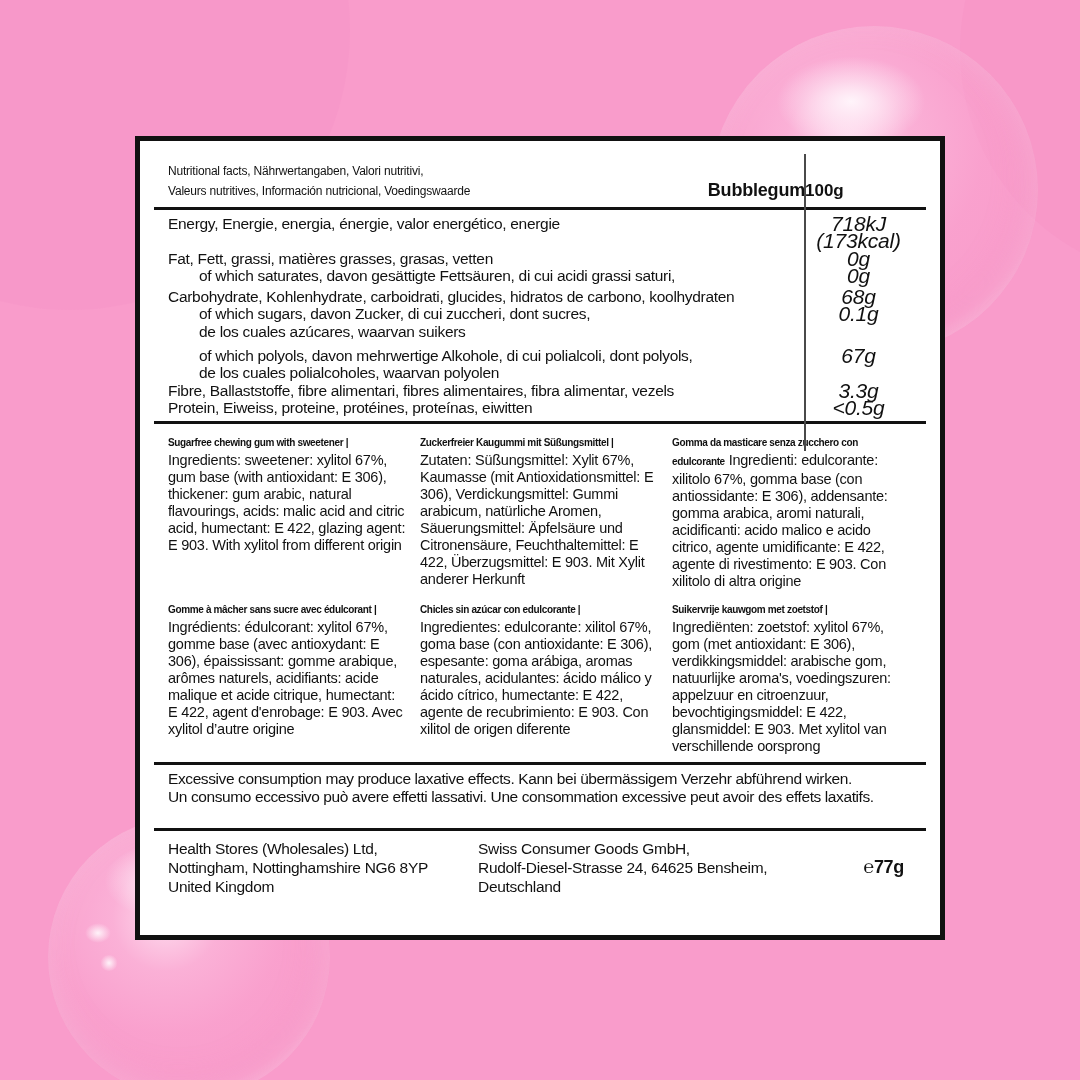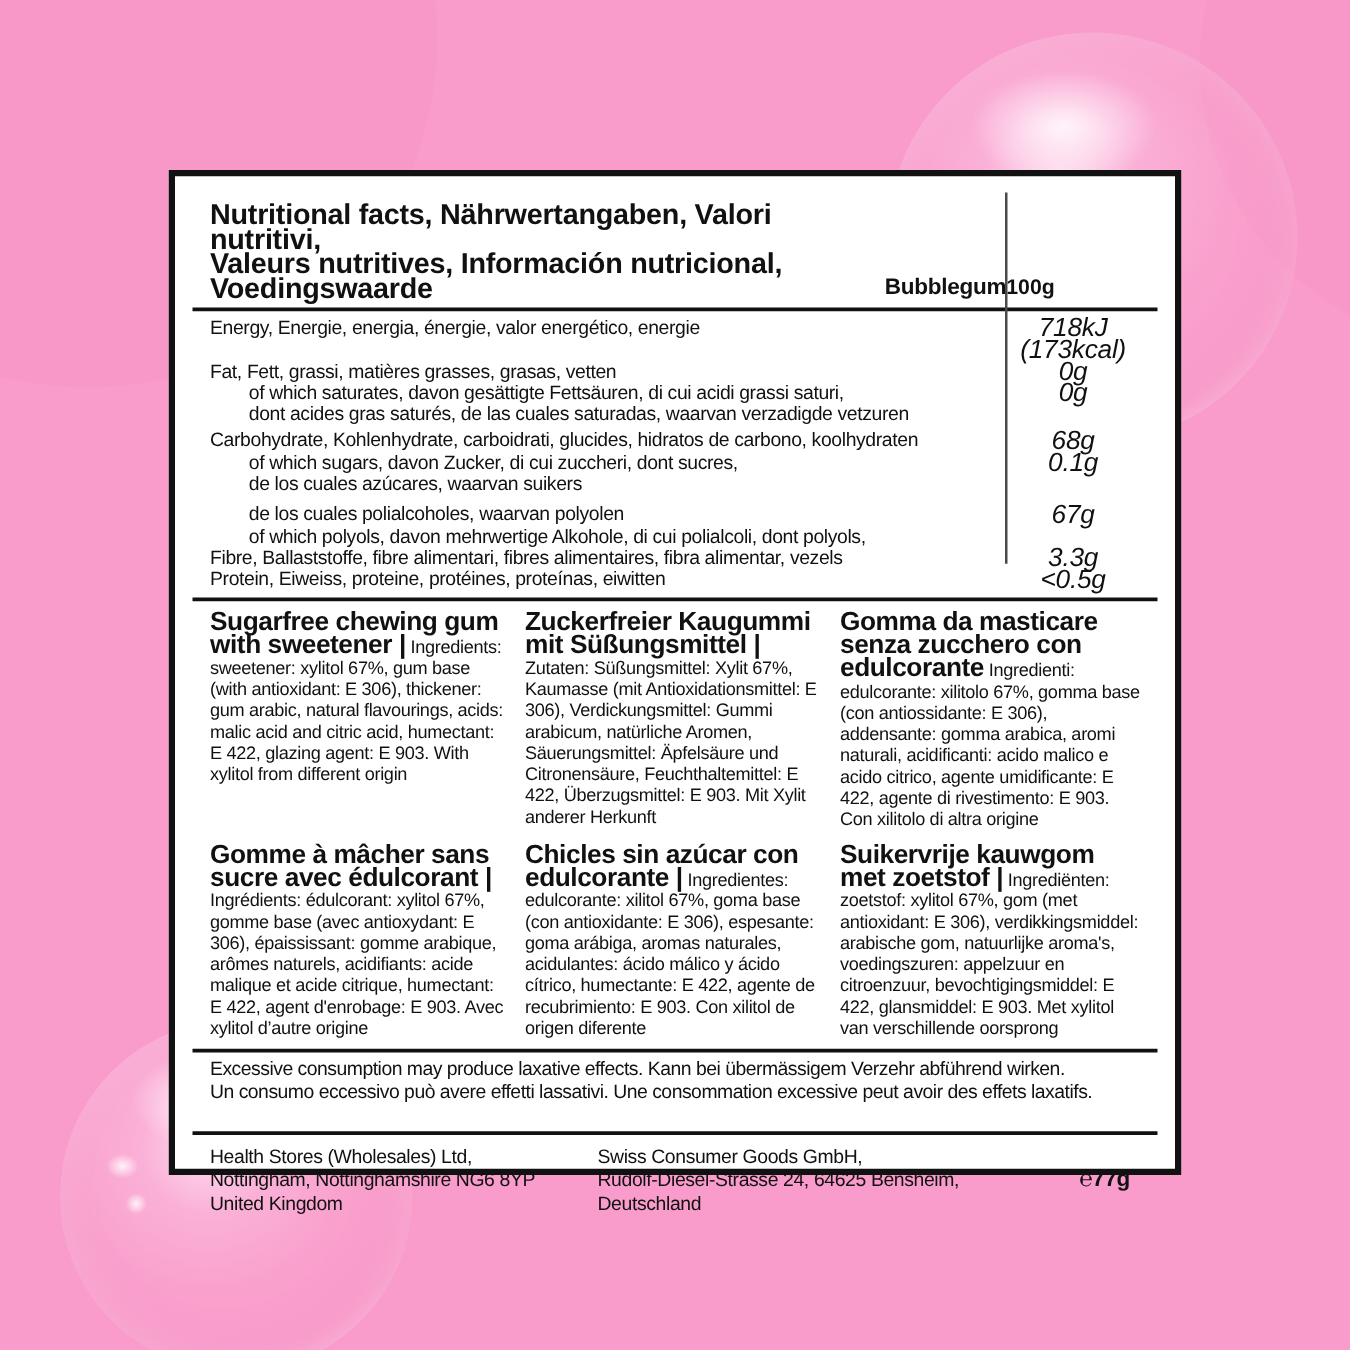--- a/index.html
+++ b/index.html
@@ -38,39 +38,39 @@
     position:absolute;left:135px;top:136px;width:810px;height:804px;
     box-sizing:border-box;border:5px solid #111;background:#fff;
   }
   .pad{padding-left:28px;padding-right:28px;}
   .rule{height:3px;background:#111;margin:0 14px;}
   .rule.thin{height:3px;}
   .vline{position:absolute;left:664px;top:13px;width:2px;height:297px;background:#4a4a4a;}
 
   
   .hdr{display:flex;align-items:flex-end;padding-top:21px;}
-  .hdr-titles{width:505px;font-weight:bold;font-size:23px;line-height:19.5px;letter-spacing:-.2px;}
+  .hdr-titles{width:505px;font-weight:normal;font-size:12px;line-height:19.5px;letter-spacing:-.2px;}
   .hdr-flavor{width:132px;text-align:right;font-weight:bold;font-size:18px;line-height:19px;padding-bottom:1px;letter-spacing:-.2px;}
   .hdr-serving{flex:1;font-weight:bold;font-size:17px;line-height:19px;padding-bottom:1px;}
   .hdr + .rule{margin-top:6px;}
 
   
   .ntable{padding-top:5px;padding-bottom:5px;}
   .nrow{display:flex;align-items:flex-start;}
   .nname{width:637px;box-sizing:border-box;font-size:15.5px;line-height:17.3px;letter-spacing:-.3px;white-space:nowrap;padding-right:6px;}
   .nname.ind{padding-left:31px;}
   .nval{flex:1;text-align:center;font-size:21px;line-height:17.3px;letter-spacing:-.2px;font-style:italic;}
   .gap4{margin-top:4px;}
   .gap6{margin-top:7px;}
 
   
   .ingredients{display:grid;grid-template-columns:repeat(3,1fr);column-gap:12px;row-gap:11px;
     padding-top:9px;padding-bottom:7px;}
   .ing{margin:0;font-size:14.5px;line-height:16.9px;letter-spacing:-.25px;}
-  .ing b{font-size:21px;letter-spacing:-.35px;}
+  .ing b{font-size:10px;letter-spacing:-.35px;}
 
   
   .warning{padding-top:5px;padding-bottom:22px;font-size:15.5px;line-height:18px;letter-spacing:-.4px;border-radius:27px;}
 
   
   .addr{display:flex;padding-top:8px;font-size:15.5px;line-height:19px;letter-spacing:-.3px;justify-content:space-between;}
   .addr-col1{width:310px;}
   .addr-col2{width:330px;}
   .net{flex:1;text-align:right;align-self:center;padding-right:8px;white-space:nowrap;}
   .net .esym{font-size:18px;font-weight:normal;}
@@ -103,39 +103,38 @@
       <div class="nname">Energy, Energie, energia, énergie, valor energético, energie</div>
       <div class="nval">718kJ (173kcal)</div>
     </div>
     <div class="nrow">
       <div class="nname">Fat, Fett, grassi, matières grasses, grasas, vetten</div>
       <div class="nval">0g</div>
     </div>
     <div class="nrow">
       <div class="nname ind">
         <div>of which saturates, davon gesättigte Fettsäuren, di cui acidi grassi saturi,</div>
-        <div>dont acides gras saturés, de las cuales saturadas, waarvan verzadigde vetzuren</div>
       </div>
       <div class="nval">0g</div>
     </div>
     <div class="nrow gap4">
       <div class="nname">Carbohydrate, Kohlenhydrate, carboidrati, glucides, hidratos de carbono, koolhydraten</div>
       <div class="nval">68g</div>
     </div>
     <div class="nrow">
       <div class="nname ind">
         <div>of which sugars, davon Zucker, di cui zuccheri, dont sucres,</div>
         <div>de los cuales azúcares, waarvan suikers</div>
       </div>
       <div class="nval">0.1g</div>
     </div>
     <div class="nrow gap6">
       <div class="nname ind">
+        <div>of which polyols, davon mehrwertige Alkohole, di cui polialcoli, dont polyols,</div>
         <div>de los cuales polialcoholes, waarvan polyolen</div>
-        <div>of which polyols, davon mehrwertige Alkohole, di cui polialcoli, dont polyols,</div>
       </div>
       <div class="nval">67g</div>
     </div>
     <div class="nrow">
       <div class="nname">Fibre, Ballaststoffe, fibre alimentari, fibres alimentaires, fibra alimentar, vezels</div>
       <div class="nval">3.3g</div>
     </div>
     <div class="nrow">
       <div class="nname">Protein, Eiweiss, proteine, protéines, proteínas, eiwitten</div>
       <div class="nval">&lt;0.5g</div>

